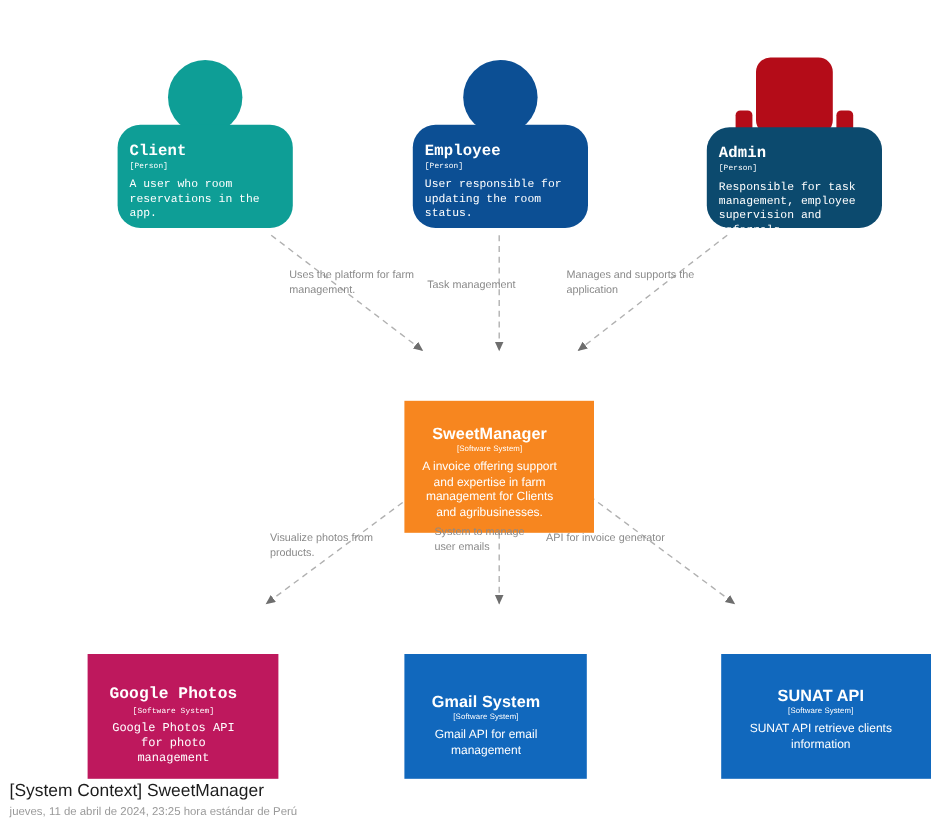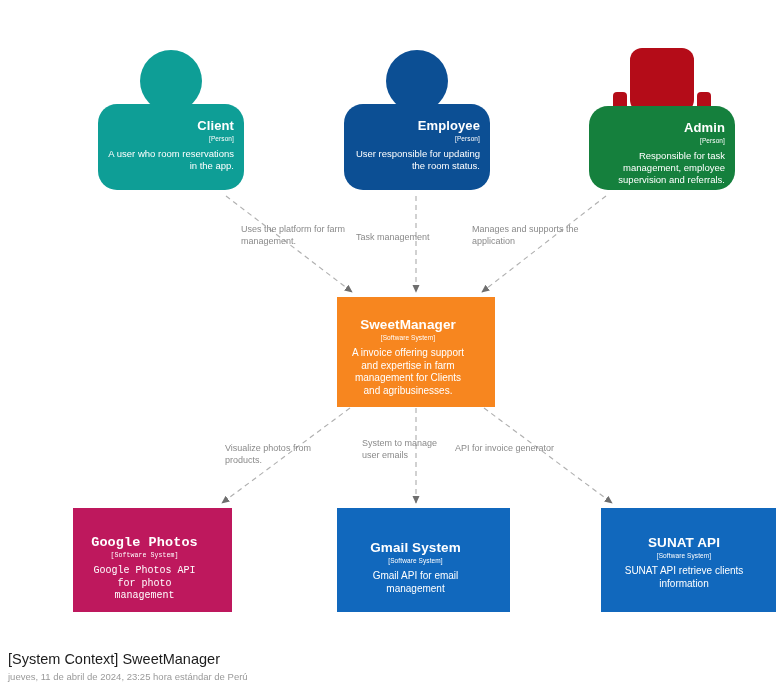--- a/index.html
+++ b/index.html
@@ -58,31 +58,33 @@
   .person .ear.right { right: 24px; }
   .person .body {
     position: absolute;
     top: 54px;
     left: 0;
     width: 100%;
     height: 86px;
     border-radius: 19px;
     box-sizing: border-box;
     padding: 14px 10px 8px 10px;
-    text-align: right;
+    text-align: left;
     color: #ffffff;
+    font-family: Liberation Mono, monospace;
   }
 
   
   .sysbox {
     position: absolute;
     box-sizing: border-box;
     text-align: center;
     color: #ffffff;
     padding: 20px 28px 10px 12px;
+    margin-top: 37px;
   }
 
   
   .n-title {
     font-size: 13px;
     font-weight: bold;
     line-height: 15px;
     letter-spacing: 0.1px;
   }
   .n-type {
@@ -163,40 +165,40 @@
       <div class="n-title">Employee</div>
       <div class="n-type">[Person]</div>
       <div class="n-desc">User responsible for updating the room status.</div>
     </div>
   </div>
 
   <div class="person" style="left:589px; top:48px; width:146px; height:144px;">
     <div class="head boxy" style="background:#B40C18;"></div>
     <div class="ear left" style="background:#B40C18;"></div>
     <div class="ear right" style="background:#B40C18;"></div>
-    <div class="body" style="background:#15803d; top:58px; height:84px;">
+    <div class="body" style="background:#0c4a6e; top:58px; height:84px;">
       <div class="n-title">Admin</div>
       <div class="n-type">[Person]</div>
       <div class="n-desc">Responsible for task management, employee supervision and referrals.</div>
     </div>
   </div>
 
   <div class="sysbox" style="left:337px; top:297px; width:158px; height:110px; background:#F7861F;">
     <div class="n-title">SweetManager</div>
     <div class="n-type">[Software System]</div>
     <div class="n-desc">A invoice offering support and expertise in farm management for Clients and agribusinesses.</div>
   </div>
 
   <div class="sysbox" style="left:73px; top:508px; width:159px; height:104px; background:#be185d; padding-top:27px;font-family:Liberation Mono, monospace;">
     <div class="n-title">Google Photos</div>
     <div class="n-type">[Software System]</div>
     <div class="n-desc">Google Photos API for photo management</div>
   </div>
 
-  <div class="sysbox" style="left:337px; top:508px; width:173px; height:104px; background:#1168BD; padding-top:32px;">
+  <div class="sysbox" style="left:337px; top:508px; width:152px; height:104px; background:#1168BD; padding-top:32px;">
     <div class="n-title">Gmail System</div>
     <div class="n-type">[Software System]</div>
     <div class="n-desc">Gmail API for email management</div>
   </div>
 
   <div class="sysbox" style="left:601px; top:508px; width:182px; height:104px; background:#1168BD; padding-top:27px;">
     <div class="n-title">SUNAT API</div>
     <div class="n-type">[Software System]</div>
     <div class="n-desc">SUNAT API retrieve clients information</div>
   </div>

